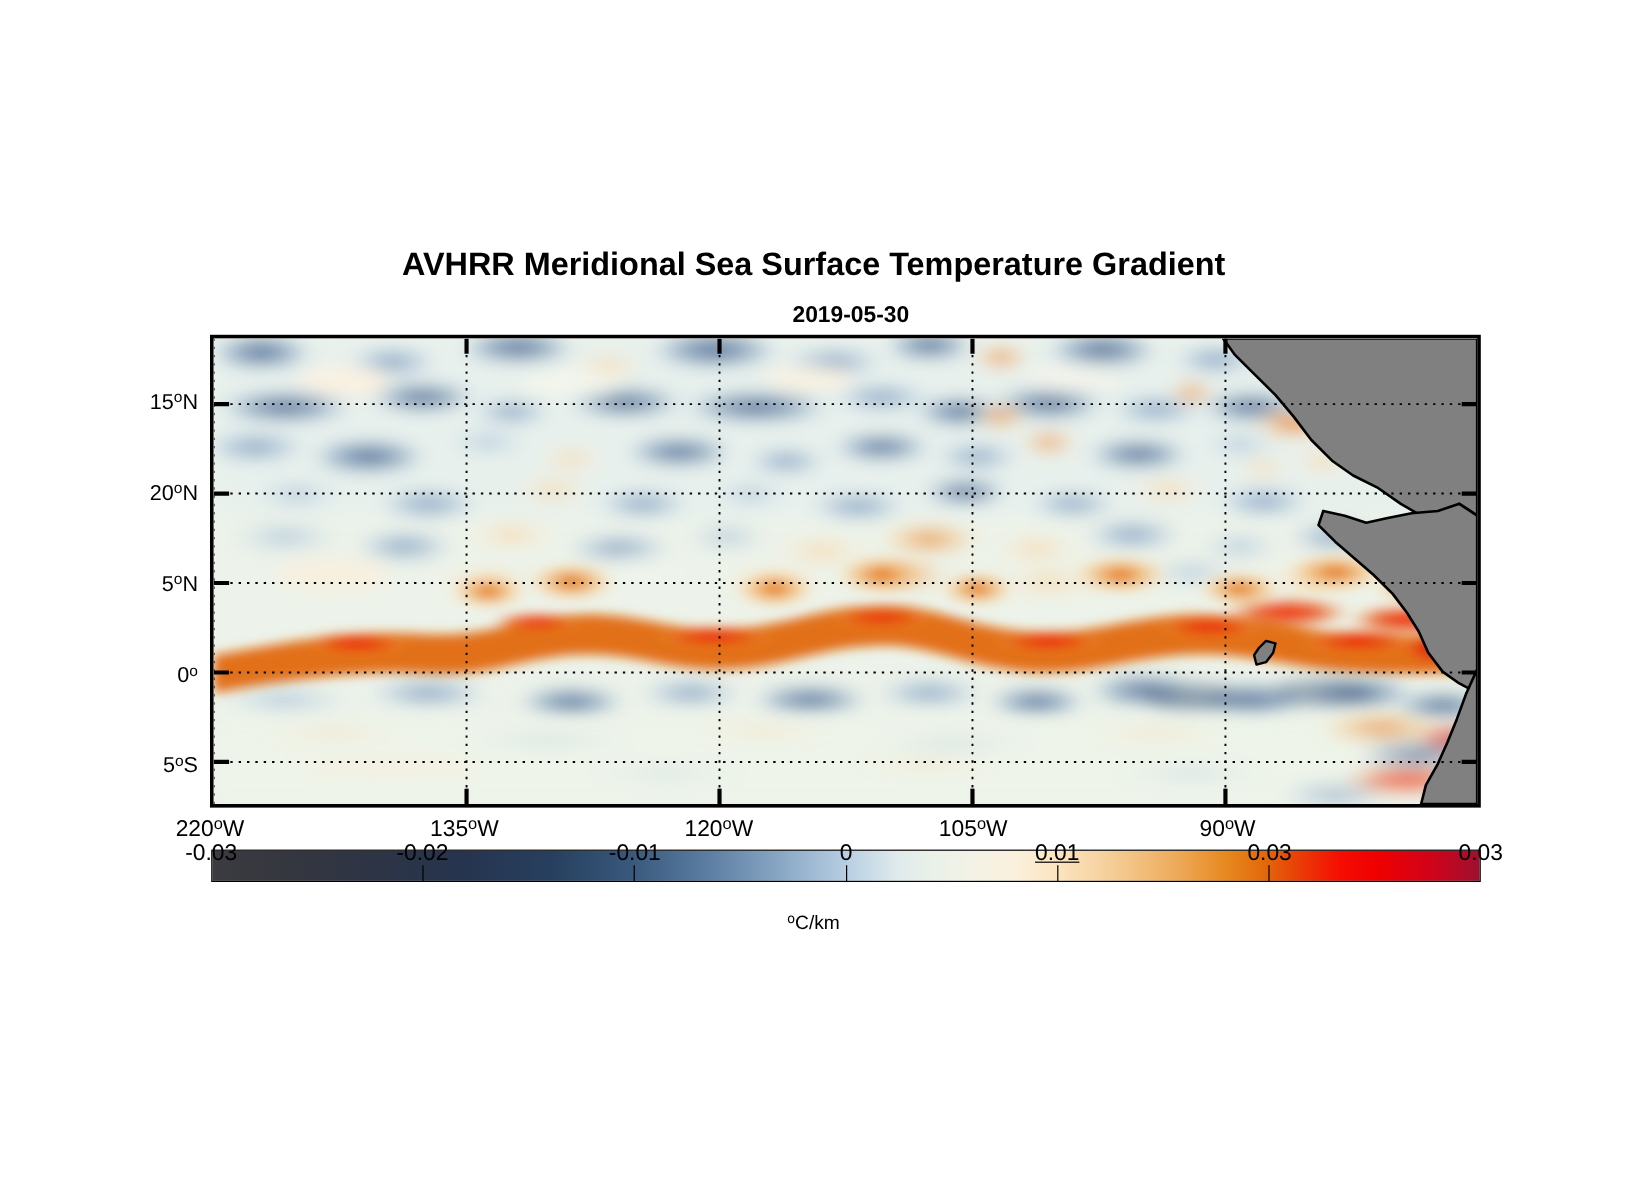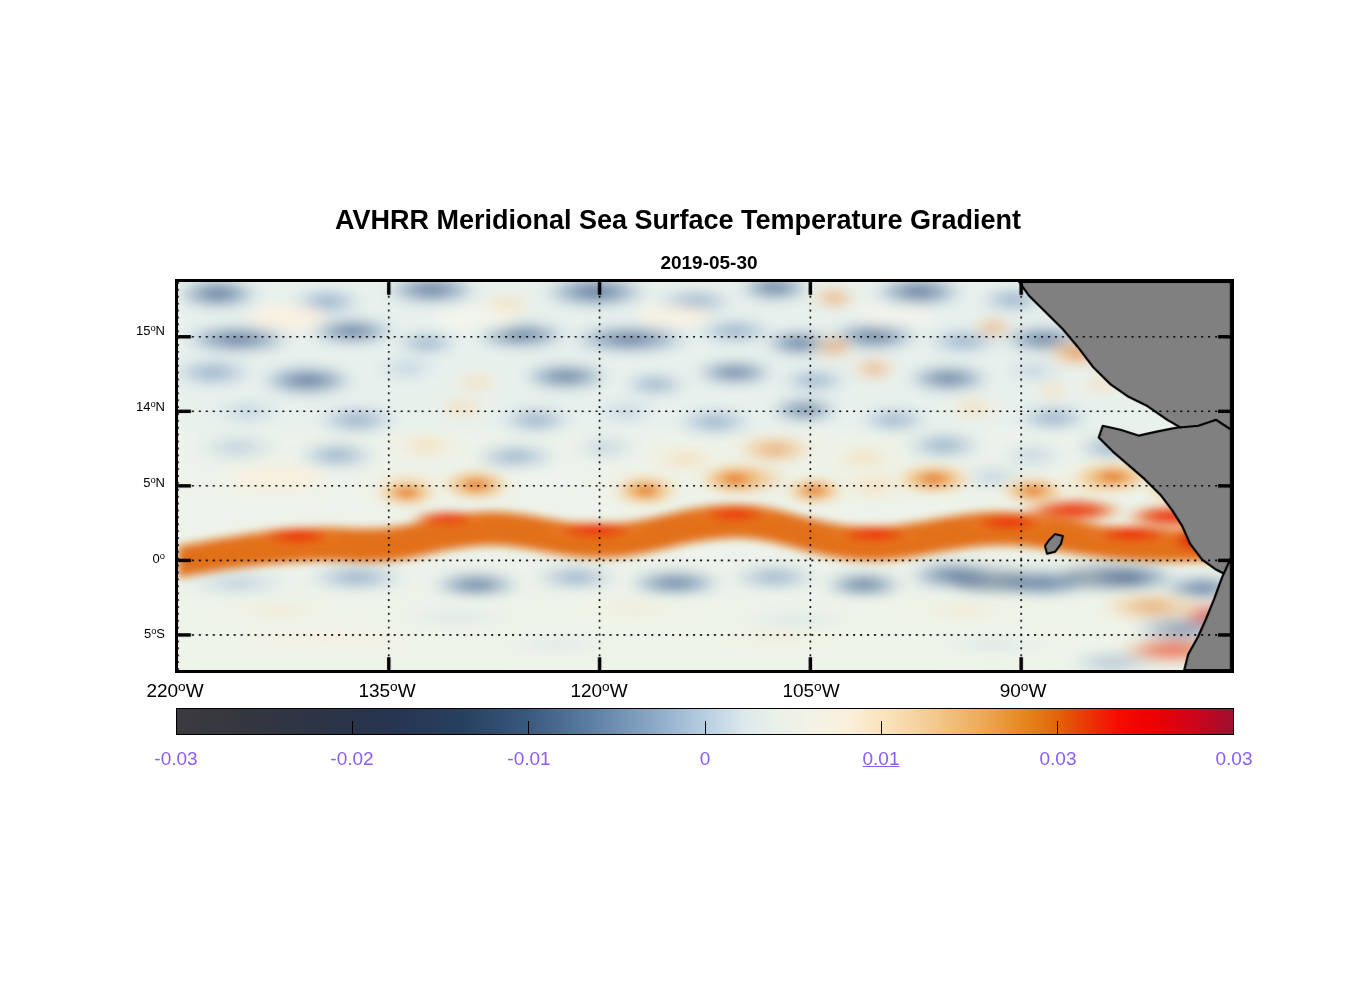--- a/index.html
+++ b/index.html
@@ -24,21 +24,21 @@
   .panel{
     position:absolute;left:175px;top:279px;width:1059px;height:394px;
     border:3px solid #000;box-sizing:border-box;background:#eef4ee;
     overflow:hidden;
   }
   .panel svg{display:block;width:100%;height:100%;}
 
   
   .ylab{
     position:absolute;right:0;width:120px;text-align:right;
-    font-size:13px;color:#000;white-space:nowrap;
+    font-size:18px;color:#000;white-space:nowrap;
   }
   .ylab sup{font-size:0.72em;vertical-align:0.42em;}
   .xlab{
     position:absolute;width:160px;text-align:center;
     font-size:19px;color:#000;white-space:nowrap;top:679px;
   }
   .xlab sup{font-size:0.72em;vertical-align:0.42em;}
 
   
   .cbar{
@@ -69,22 +69,22 @@
       #ef0000 92%,
       #d20318 96%,
       #9e1030 100%);
   }
   .cbticks{position:absolute;left:176px;top:708px;width:1058px;height:27px;}
   .cbticks i{
     position:absolute;top:13px;height:14px;width:1px;background:#000;
     display:block;
   }
   .cblab{
-    position:absolute;width:140px;text-align:center;top:748px;
-    font-size:19px;color:#8b5cf6;
+    position:absolute;width:140px;text-align:center;top:701px;
+    font-size:19px;color:#000000;
   }
   .cbunit{
     position:absolute;left:0;top:760px;width:1356px;text-align:center;
     font-size:16px;color:#000;
   }
   .cbunit sup{font-size:0.72em;vertical-align:0.42em;}
 </style>
 </head>
 <body>
 
@@ -344,21 +344,21 @@
         <line x1="848" y1="0" x2="848" y2="13"></line>
         <line x1="212" y1="394" x2="212" y2="381"></line>
         <line x1="424" y1="394" x2="424" y2="381"></line>
         <line x1="636" y1="394" x2="636" y2="381"></line>
         <line x1="848" y1="394" x2="848" y2="381"></line>
       </g>
     </svg>
   </div>
 
   <div class="ylab" style="left:45px;top:323px;"><span>15</span><sup>o</sup><span>N</span></div>
-  <div class="ylab" style="left:45px;top:399px;"><span>14</span><sup>o</sup><span>N</span></div>
+  <div class="ylab" style="left:45px;top:399px;"><span>20</span><sup>o</sup><span>N</span></div>
   <div class="ylab" style="left:45px;top:475px;"><span>5</span><sup>o</sup><span>N</span></div>
   <div class="ylab" style="left:45px;top:551px;"><span>0</span><sup>o</sup><span></span></div>
   <div class="ylab" style="left:45px;top:626px;"><span>5</span><sup>o</sup><span>S</span></div>
 
   <div class="xlab" style="left:95px;"><span>220</span><sup>o</sup><span>W</span></div>
   <div class="xlab" style="left:307px;"><span>135</span><sup>o</sup><span>W</span></div>
   <div class="xlab" style="left:519px;"><span>120</span><sup>o</sup><span>W</span></div>
   <div class="xlab" style="left:731px;"><span>105</span><sup>o</sup><span>W</span></div>
   <div class="xlab" style="left:943px;"><span>90</span><sup>o</sup><span>W</span></div>
 
@@ -372,14 +372,15 @@
   </div>
 
   <div class="cblab" style="left:106px;">-0.03</div>
   <div class="cblab" style="left:282px;">-0.02</div>
   <div class="cblab" style="left:459px;">-0.01</div>
   <div class="cblab" style="left:635px;">0</div>
   <div class="cblab" style="left:811px;text-decoration:underline;">0.01</div>
   <div class="cblab" style="left:988px;">0.03</div>
   <div class="cblab" style="left:1164px;">0.03</div>
 
+  <div class="cbunit"><sup>o</sup><span>C/km</span></div>
 
 </div>
 
 </body></html>

